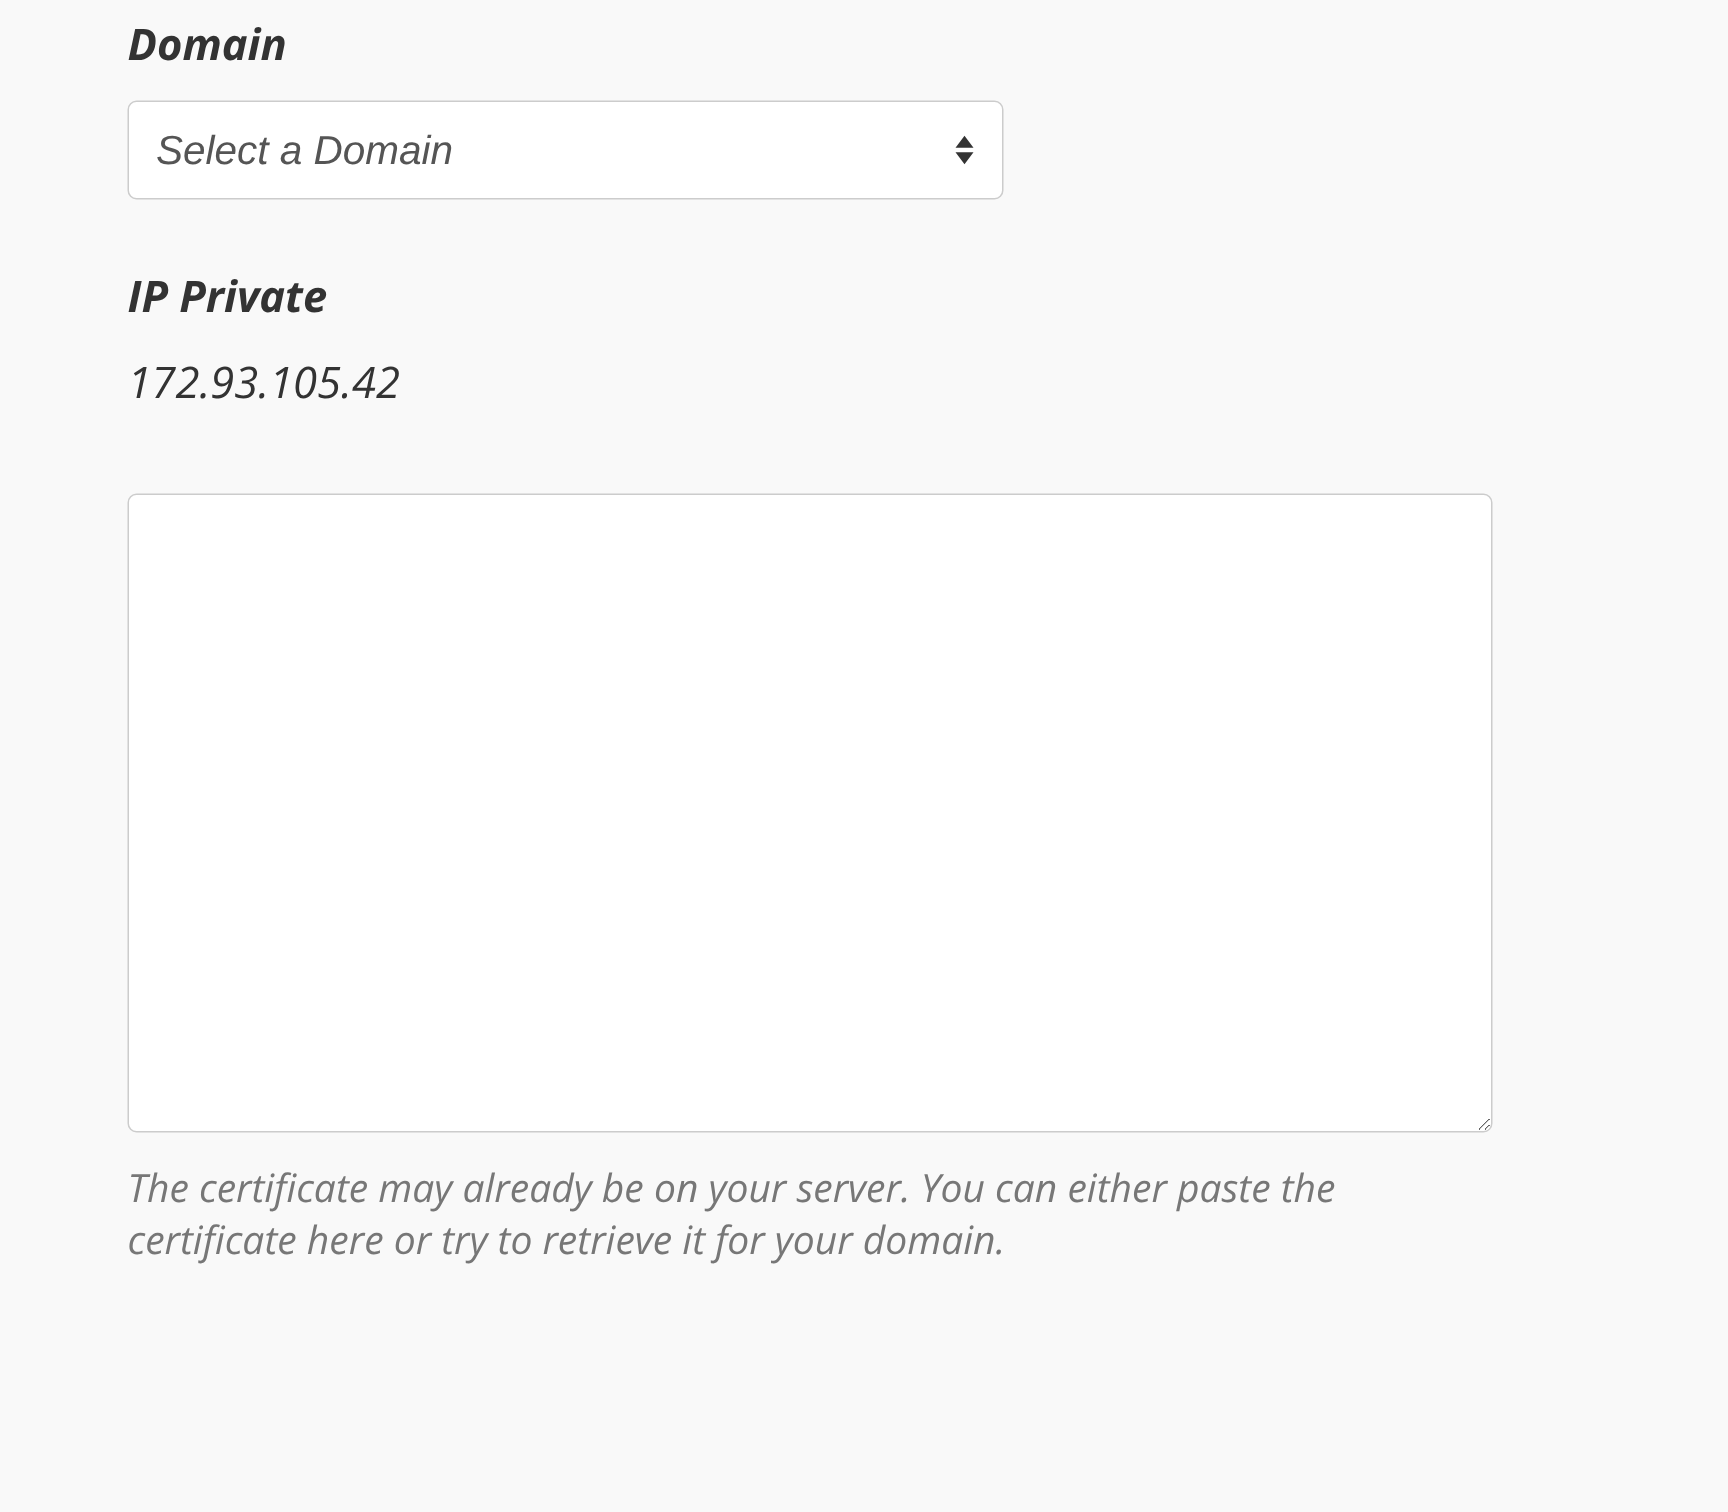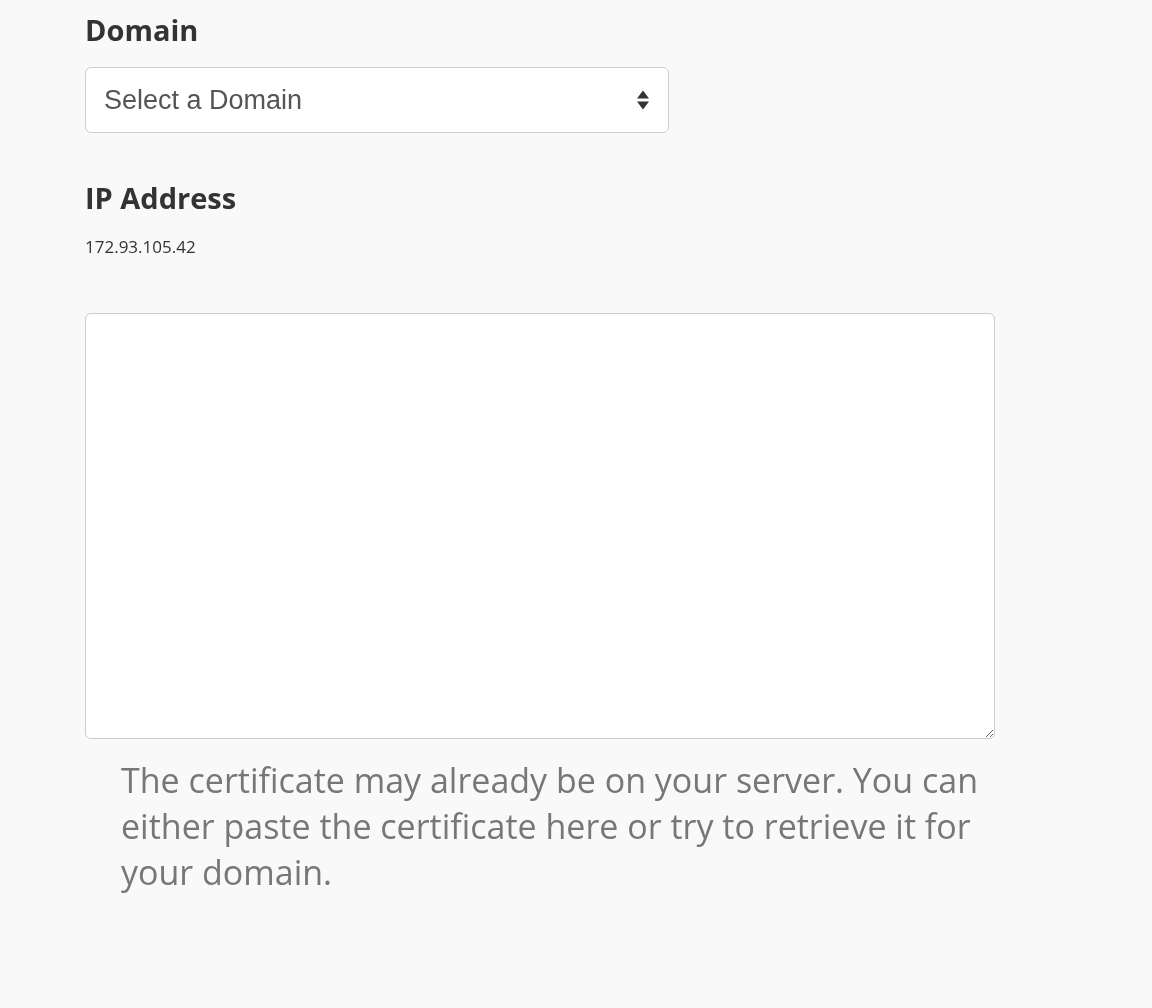--- a/index.html
+++ b/index.html
@@ -1,18 +1,19 @@
 <!DOCTYPE html>
 <html><head>
   <meta charset="utf-8">
   <style>
     * {
       box-sizing: border-box;
       margin: 0;
       padding: 0;
+      font-style: italic;
     }
     body {
       font-family: -apple-system, BlinkMacSystemFont, "Segoe UI", "Open Sans", Helvetica, Arial, sans-serif;
       background: #f9f9f9;
       width: 1152px;
       height: 1008px;
       overflow: hidden;
     }
     .container {
       padding: 10px 85px 0 85px;
@@ -65,43 +66,42 @@
       border-bottom: 8px solid #333333;
     }
     .arrow-down {
       width: 0;
       height: 0;
       border-left: 6px solid transparent;
       border-right: 6px solid transparent;
       border-top: 8px solid #333333;
     }
     .static-value {
-      font-size: 17px;
+      font-size: 29px;
       color: #333333;
       margin-top: 12px;
     }
     .textarea {
       width: 910px;
       height: 426px;
       padding: 14px;
       font-size: 20px;
       font-family: inherit;
       background: #ffffff;
       border: 1px solid #cccccc;
       border-radius: 6px;
       resize: both;
       outline: none;
     }
     .help-text {
-      font-size: 34px;
+      font-size: 26px;
       color: #777777;
       margin-top: 14px;
       line-height: 1.35;
       max-width: 910px;
-      margin-left: 36px;
     }
     .group-ip {
       margin-top: 45px;
       margin-bottom: 55px;
     }
     .group-cert {
       margin-bottom: 55px;
     }
   </style>
 </head>
@@ -116,21 +116,21 @@
         <option>Select a Domain</option>
       </select>
       <span class="select-arrow">
         <span class="arrow-up"></span>
         <span class="arrow-down"></span>
       </span>
     </div>
   </div>
 
   <div class="form-group group-ip">
-    <div class="label">IP Address</div>
+    <div class="label">IP Private</div>
     <div class="static-value">172.93.105.42</div>
   </div>
 
   <div class="form-group group-cert">
     <textarea class="textarea" style=""></textarea>
     <div class="help-text">The certificate may already be on your server. You can either paste the certificate here or try to retrieve it for your domain.</div>
   </div>
 
 
 </div>

